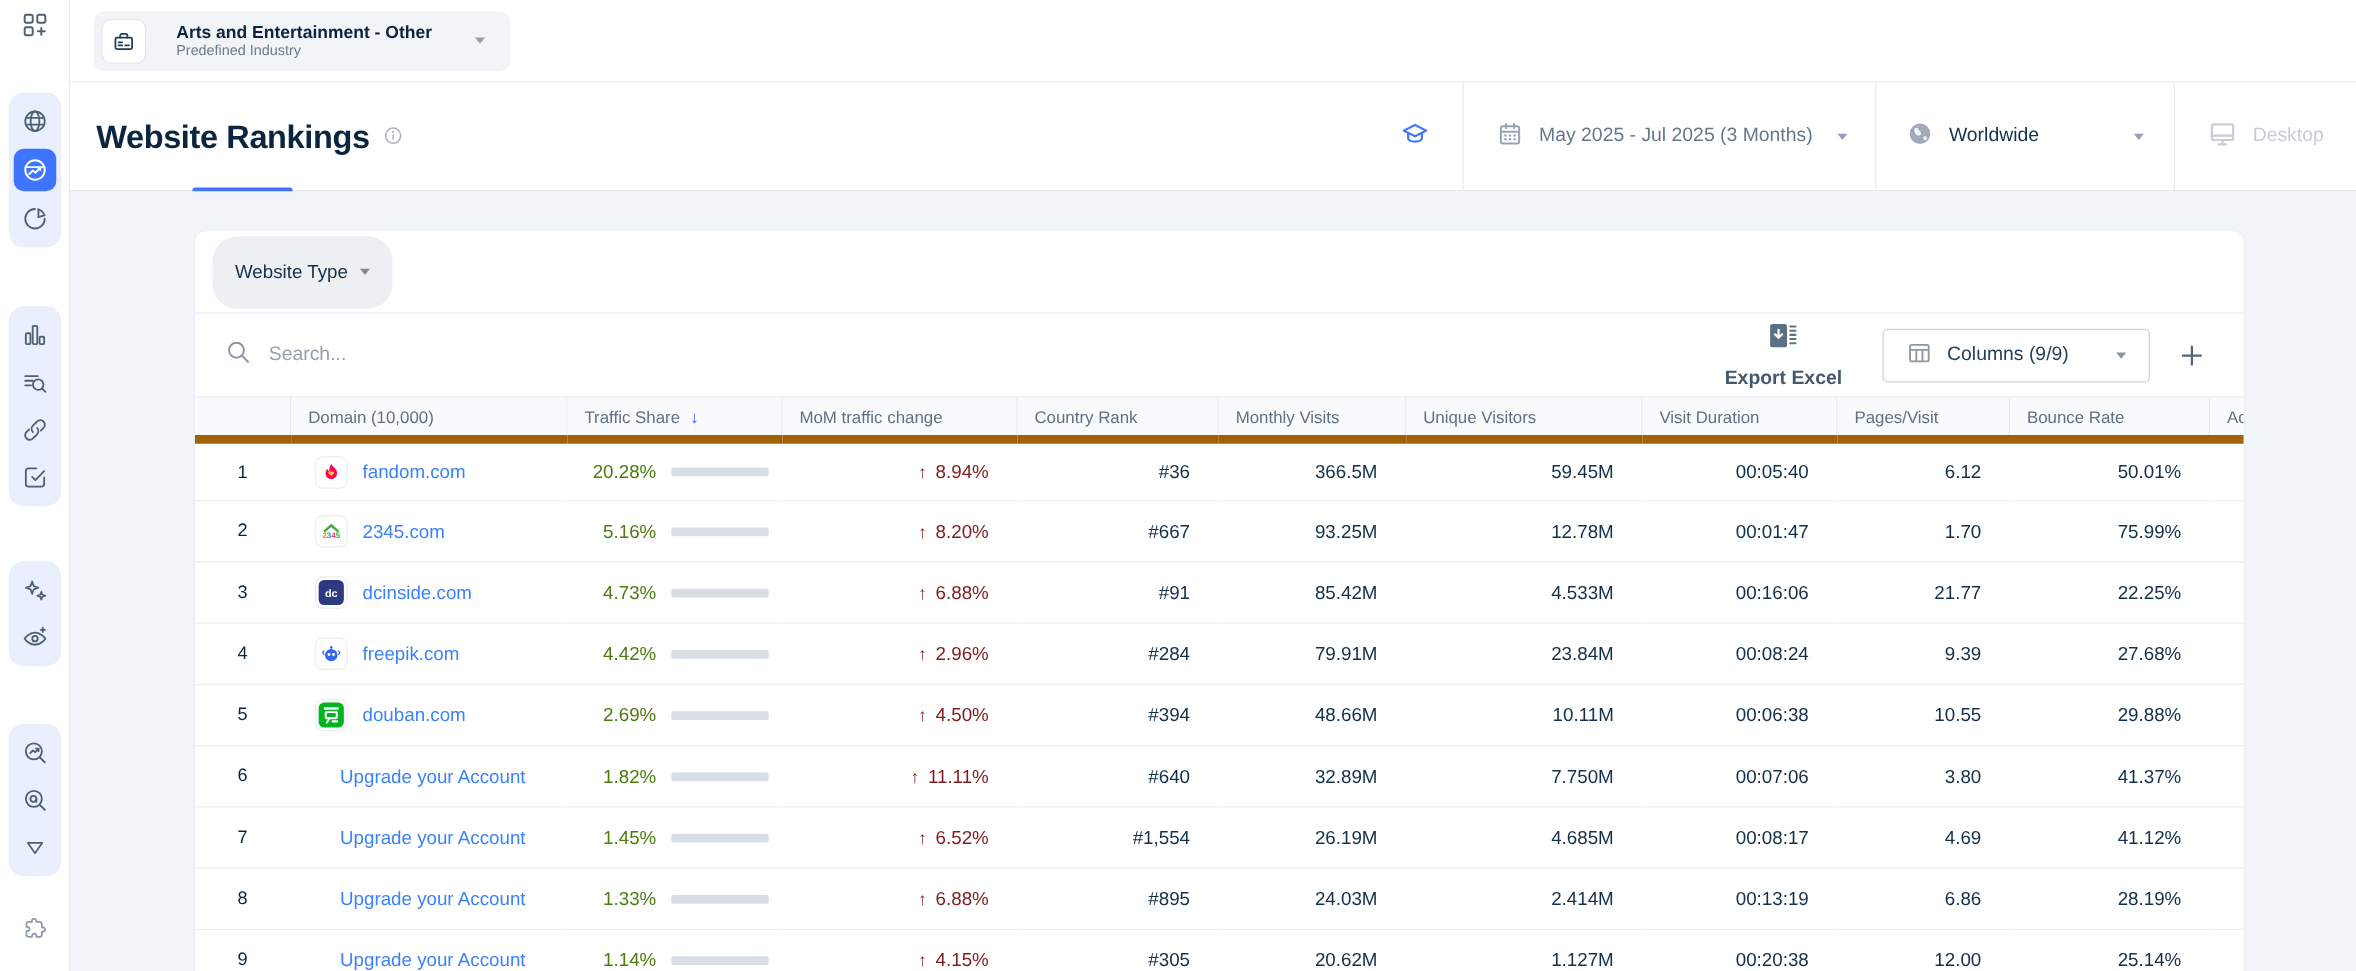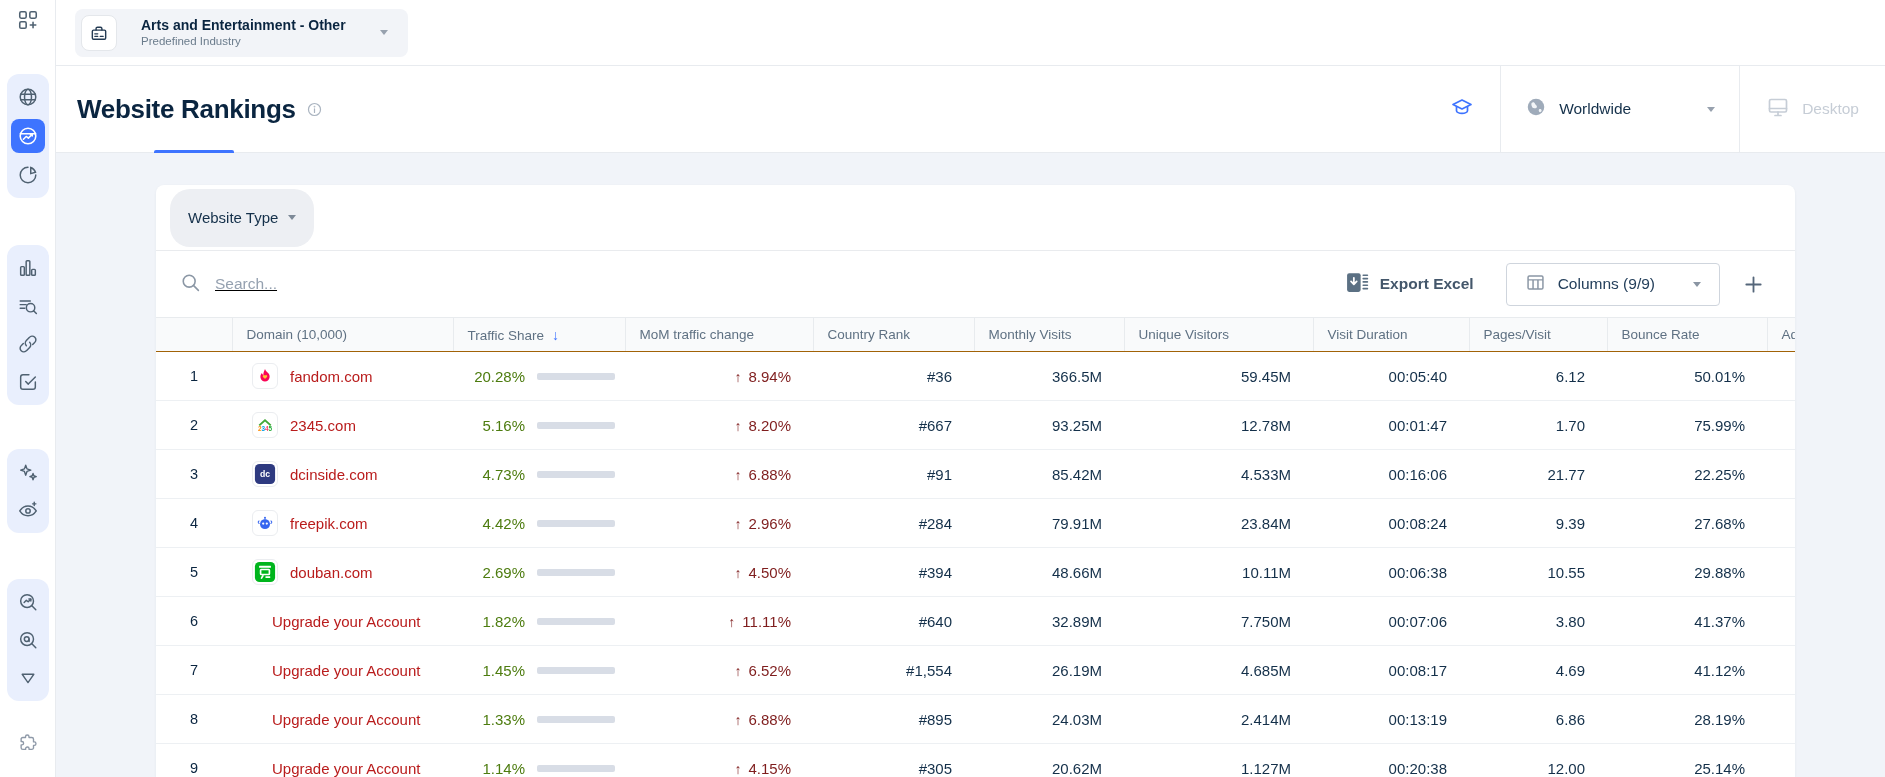--- a/index.html
+++ b/index.html
@@ -62,52 +62,52 @@
           display:flex; flex-direction:column; }
 
   .filter-row { height:66px; display:flex; align-items:center; padding-left:14px;
                 border-bottom:1px solid #e9ebee; flex:0 0 66px; }
   .filter-pill { height:58px; background:#edeff3; border:none; border-radius:20px;
                  display:flex; align-items:center; gap:10px; padding:0 18px; cursor:pointer; }
   .filter-pill .label { font-size:15px; color:#14304a; }
   .filter-pill .caret { border-top-color:#7d8997; }
 
   .toolbar-row { height:66px; display:flex; align-items:center; padding:0 30px 0 24px; flex:0 0 66px; }
-  .search-box { display:flex; align-items:center; gap:14px; flex:1;text-decoration:underline; }
+  .search-box { display:flex; align-items:center; gap:14px; flex:1; }
   .search-box input { border:none; outline:none; font-size:15.5px; color:#14304a; width:420px;
                       font-family:"Liberation Sans", sans-serif; }
   .search-box input::placeholder { color:#95a1b0; }
   .tb-right { display:flex; align-items:center; }
   .export-btn { display:flex; align-items:center; gap:10px; background:none; border:none;
-                cursor:pointer; margin-right:32px; }
+                cursor:pointer; margin-right:32px;flex-direction:column; }
   .export-btn .label { font-size:15.5px; font-weight:bold; color:#44576b; }
   .columns-btn { height:43px; background:#fff; border:1px solid #cfd5dd; border-radius:4px;
                  display:flex; align-items:center; gap:12px; padding:0 18px; cursor:pointer; }
   .columns-btn .label { font-size:15.5px; color:#25405c; }
   .columns-btn .caret { margin-left:26px; border-top-color:#8a95a3; }
   .add-col-btn { background:none; border:none; cursor:pointer; margin-left:22px; color:#55667a;
                  display:flex; align-items:center; }
 
   .table-wrap { flex:1; overflow:hidden; }
   table { border-collapse:collapse; table-layout:fixed; width:1731px; }
   col.c-rank{width:76px} col.c-domain{width:221px} col.c-share{width:172px} col.c-mom{width:188px}
   col.c-country{width:161px} col.c-monthly{width:150px} col.c-unique{width:189px}
   col.c-duration{width:156px} col.c-pages{width:138px} col.c-bounce{width:160px} col.c-ads{width:120px}
-  thead th { height:34px; background:#f9fafb; border-top:1px solid #e8ebee; border-bottom:1px solid #a16207;
+  thead th { height:34px; background:#f9fafb; border-top:1px solid #e8ebee; border-bottom:7px solid #a16207;
              font-size:13.5px; font-weight:400; color:#5f7183; text-align:left; padding:0 10px 0 14px;
              border-left:1px solid #e8ebee; white-space:nowrap; overflow:hidden; cursor:pointer; }
   thead th:first-child { border-left:none; }
   thead th .sort-arrow { color:#3e74ff; font-size:14px; margin-left:8px; }
   tbody td { height:49px; border-bottom:1px solid #edf0f3; font-size:15px; color:#14304a;
              white-space:nowrap; overflow:hidden; }
   td.rank { text-align:center; font-size:14.5px; color:#0a2540; }
   td.domain-cell .wrap { display:flex; align-items:center; gap:12px; padding-left:20px; }
   .favicon { width:26px; height:26px; border:1px solid #ebedf0; border-radius:6px; background:#fff;
              display:flex; align-items:center; justify-content:center; flex:0 0 26px; }
-  a.domain-link { color:#b91c1c; text-decoration:none; font-size:15px; cursor:pointer; }
+  a.domain-link { color:#3b82f6; text-decoration:none; font-size:15px; cursor:pointer; }
   a.domain-link.upgrade { margin-left:20px; }
   td.share-cell .wrap { display:flex; align-items:center; gap:12px; padding-left:14px; }
   .share-val { width:58px; text-align:right; color:#4d7c0f; }
   .share-bar { width:78px; height:7px; background:#d8dde6; border-radius:2px; overflow:hidden; }
   .share-fill { height:100%; background:#3e74ff; border-radius:2px; }
   td.num { text-align:right; padding-right:22px; }
   td.mom { text-align:right; padding-right:22px; color:#7f1d1d; }
   td.mom .up-arrow { margin-right:7px; font-size:14px; }
 </style>
 </head>
@@ -289,20 +289,31 @@
 
       <div class="ph-section ph-cap">
         <span style="color:#3e74ff">
           <svg width="24" height="24" viewBox="0 0 24 24" fill="none" stroke="currentColor" stroke-width="1.7" stroke-linecap="round" stroke-linejoin="round">
               <path d="M3 9.5L12 5l9 4.5-9 4.5z"></path>
               <path d="M6.5 11.6v4.1c0 1.4 2.5 2.6 5.5 2.6s5.5-1.2 5.5-2.6v-4.1"></path>
             </svg>
         </span>
       </div>
 
+      <div class="ph-section ph-date">
+        <span style="color:#97a3b2">
+          <svg width="22" height="22" viewBox="0 0 24 24" fill="none" stroke="currentColor" stroke-width="1.7" stroke-linecap="round">
+              <rect x="4" y="5.5" width="16" height="15" rx="2"></rect>
+              <path d="M4 10.2h16M8.5 3.5v3.6M15.5 3.5v3.6"></path>
+              <path d="M8 13.5h.01M12 13.5h.01M16 13.5h.01M8 16.8h.01M12 16.8h.01M16 16.8h.01" stroke-width="2.2"></path>
+            </svg>
+        </span>
+        <span class="label">May 2025 - Jul 2025 (3 Months)</span>
+        <span class="caret"></span>
+      </div>
 
       <div class="ph-section ph-region">
         <span class="left">
           <span>
             <svg width="22" height="22" viewBox="0 0 24 24">
                 <circle cx="12" cy="12" r="9" fill="#9fabba"></circle>
                 <path d="M7.2 7.5c1.6-1.2 3.2-.6 3.7 1s2.2 1.6 2.1 3.2c-.1 1.7-2.2 2.1-3.7 1.5-1.6-.6-2.9-4-2.1-5.7zM15.5 14.5c1-.6 2.3-.2 2.6 1 .2 1.1-.7 2.1-1.8 2.2-1.2.1-1.8-2.5-.8-3.2z" fill="#f2f5f8"></path>
               </svg>
           </span>
           <span class="label">Worldwide</span>

